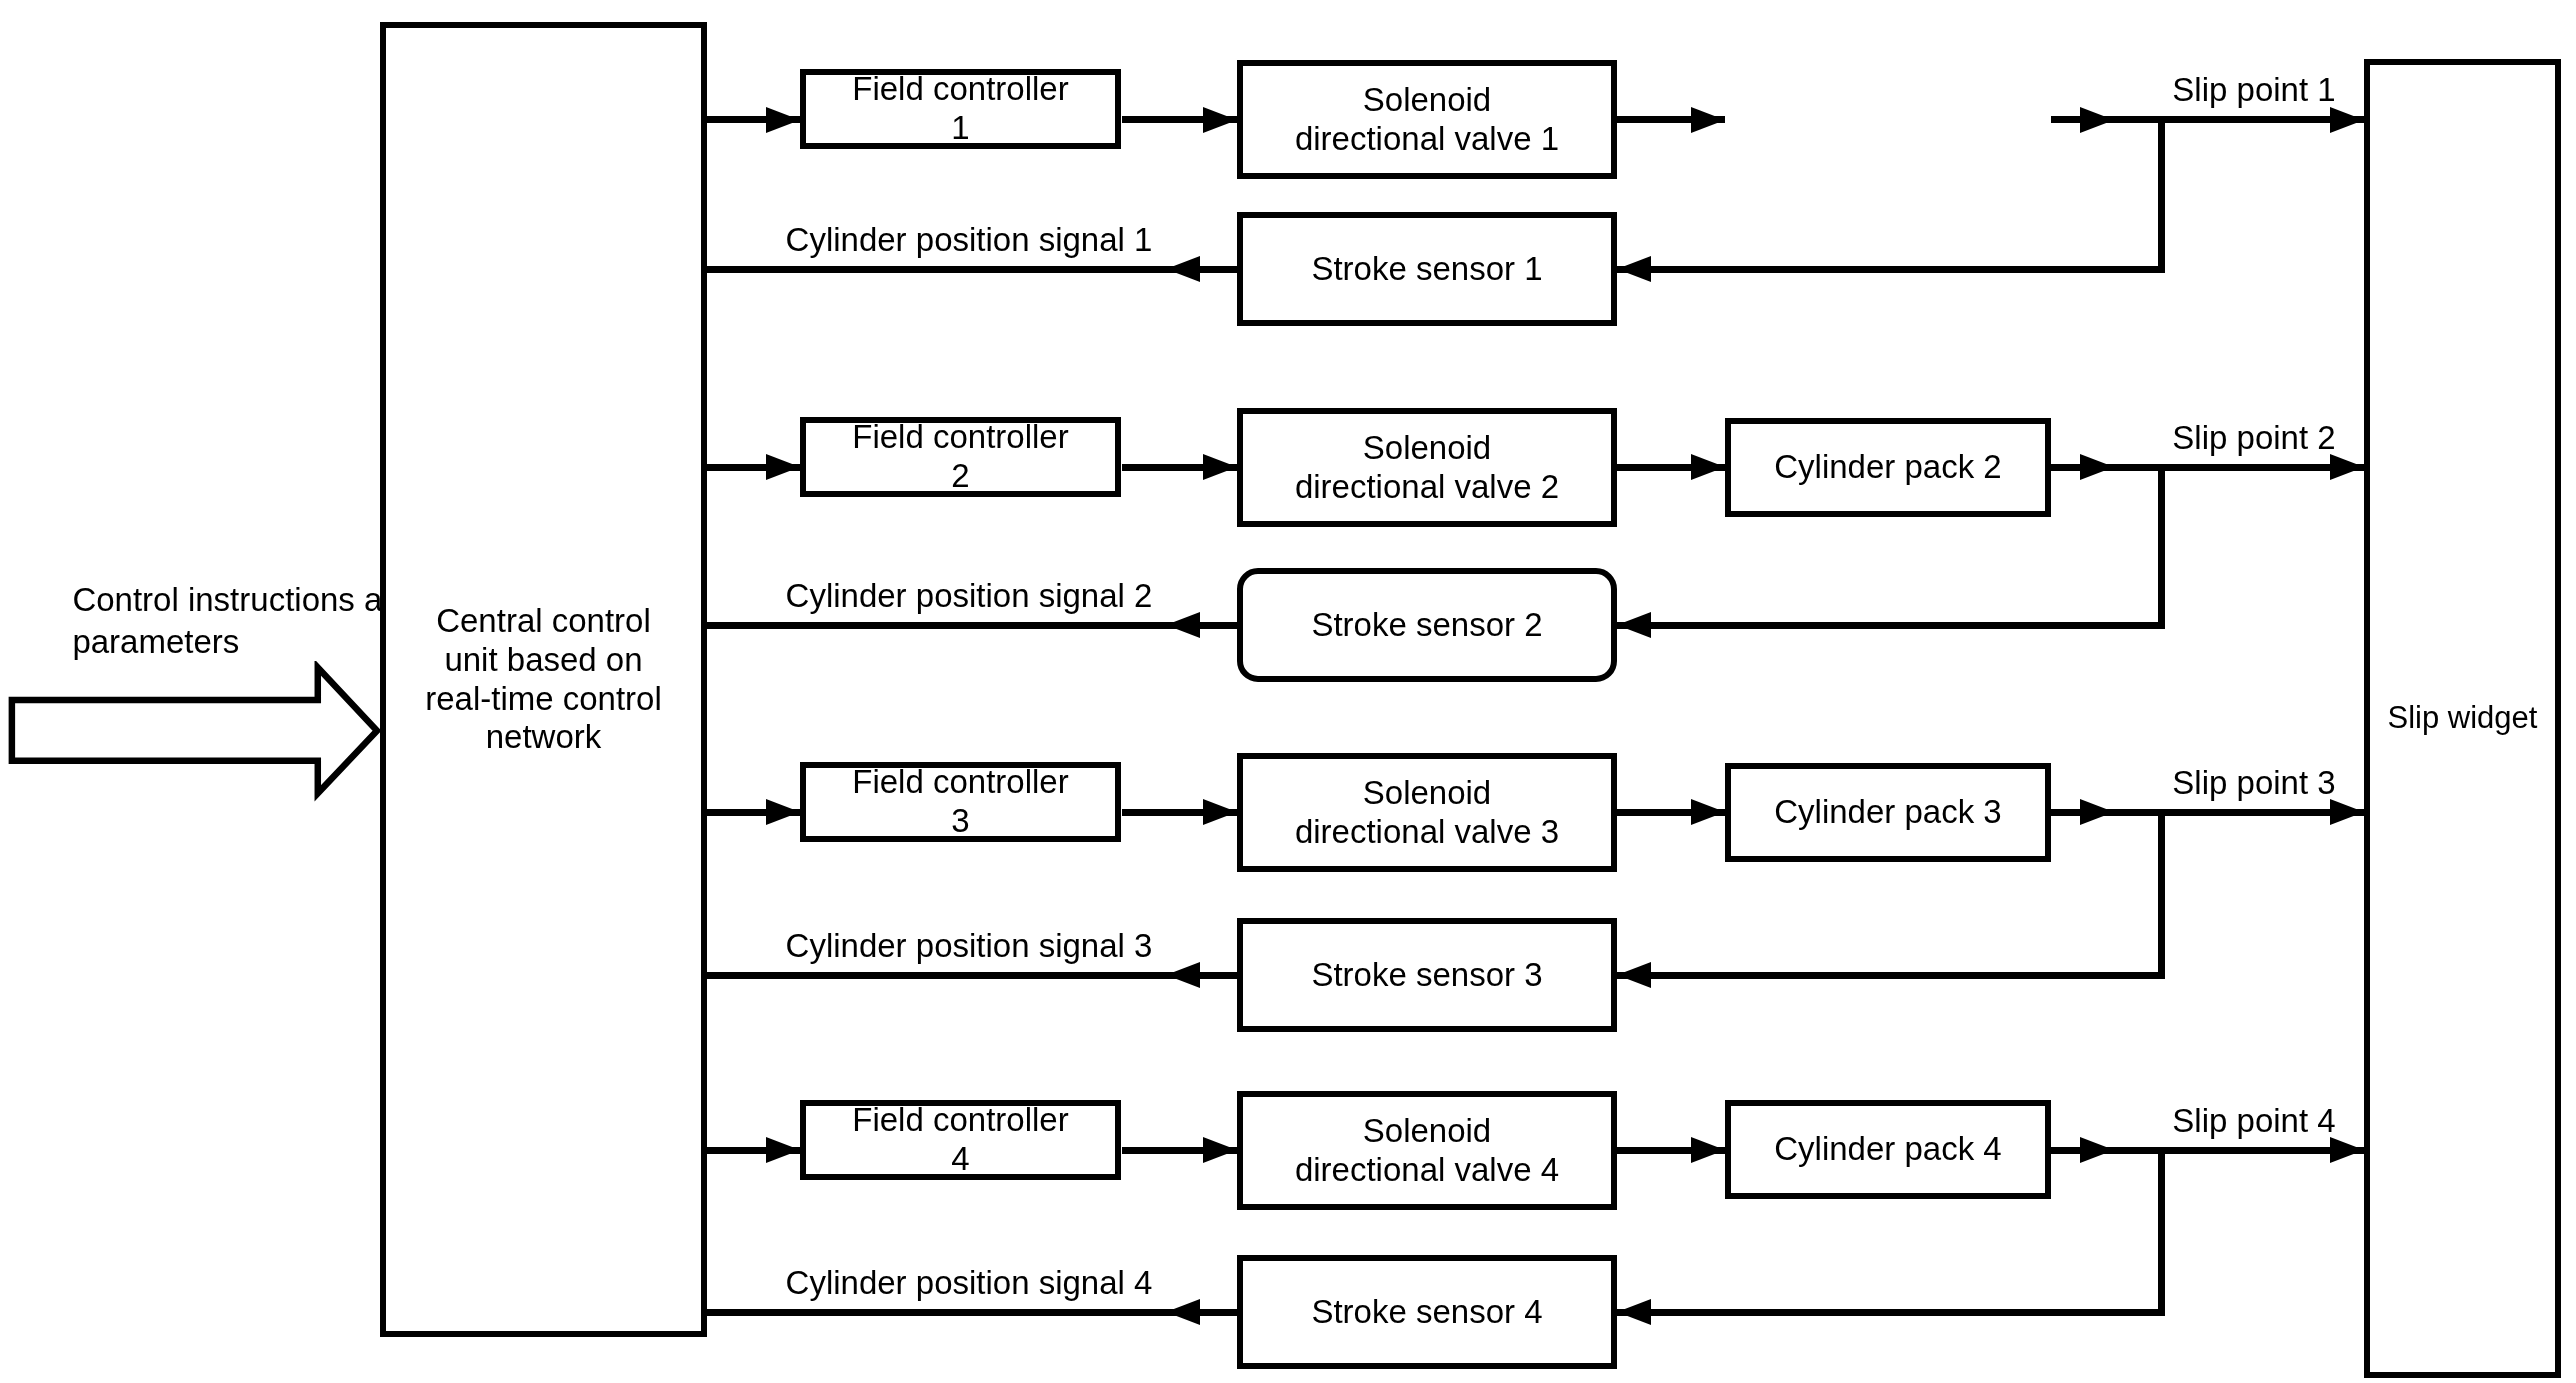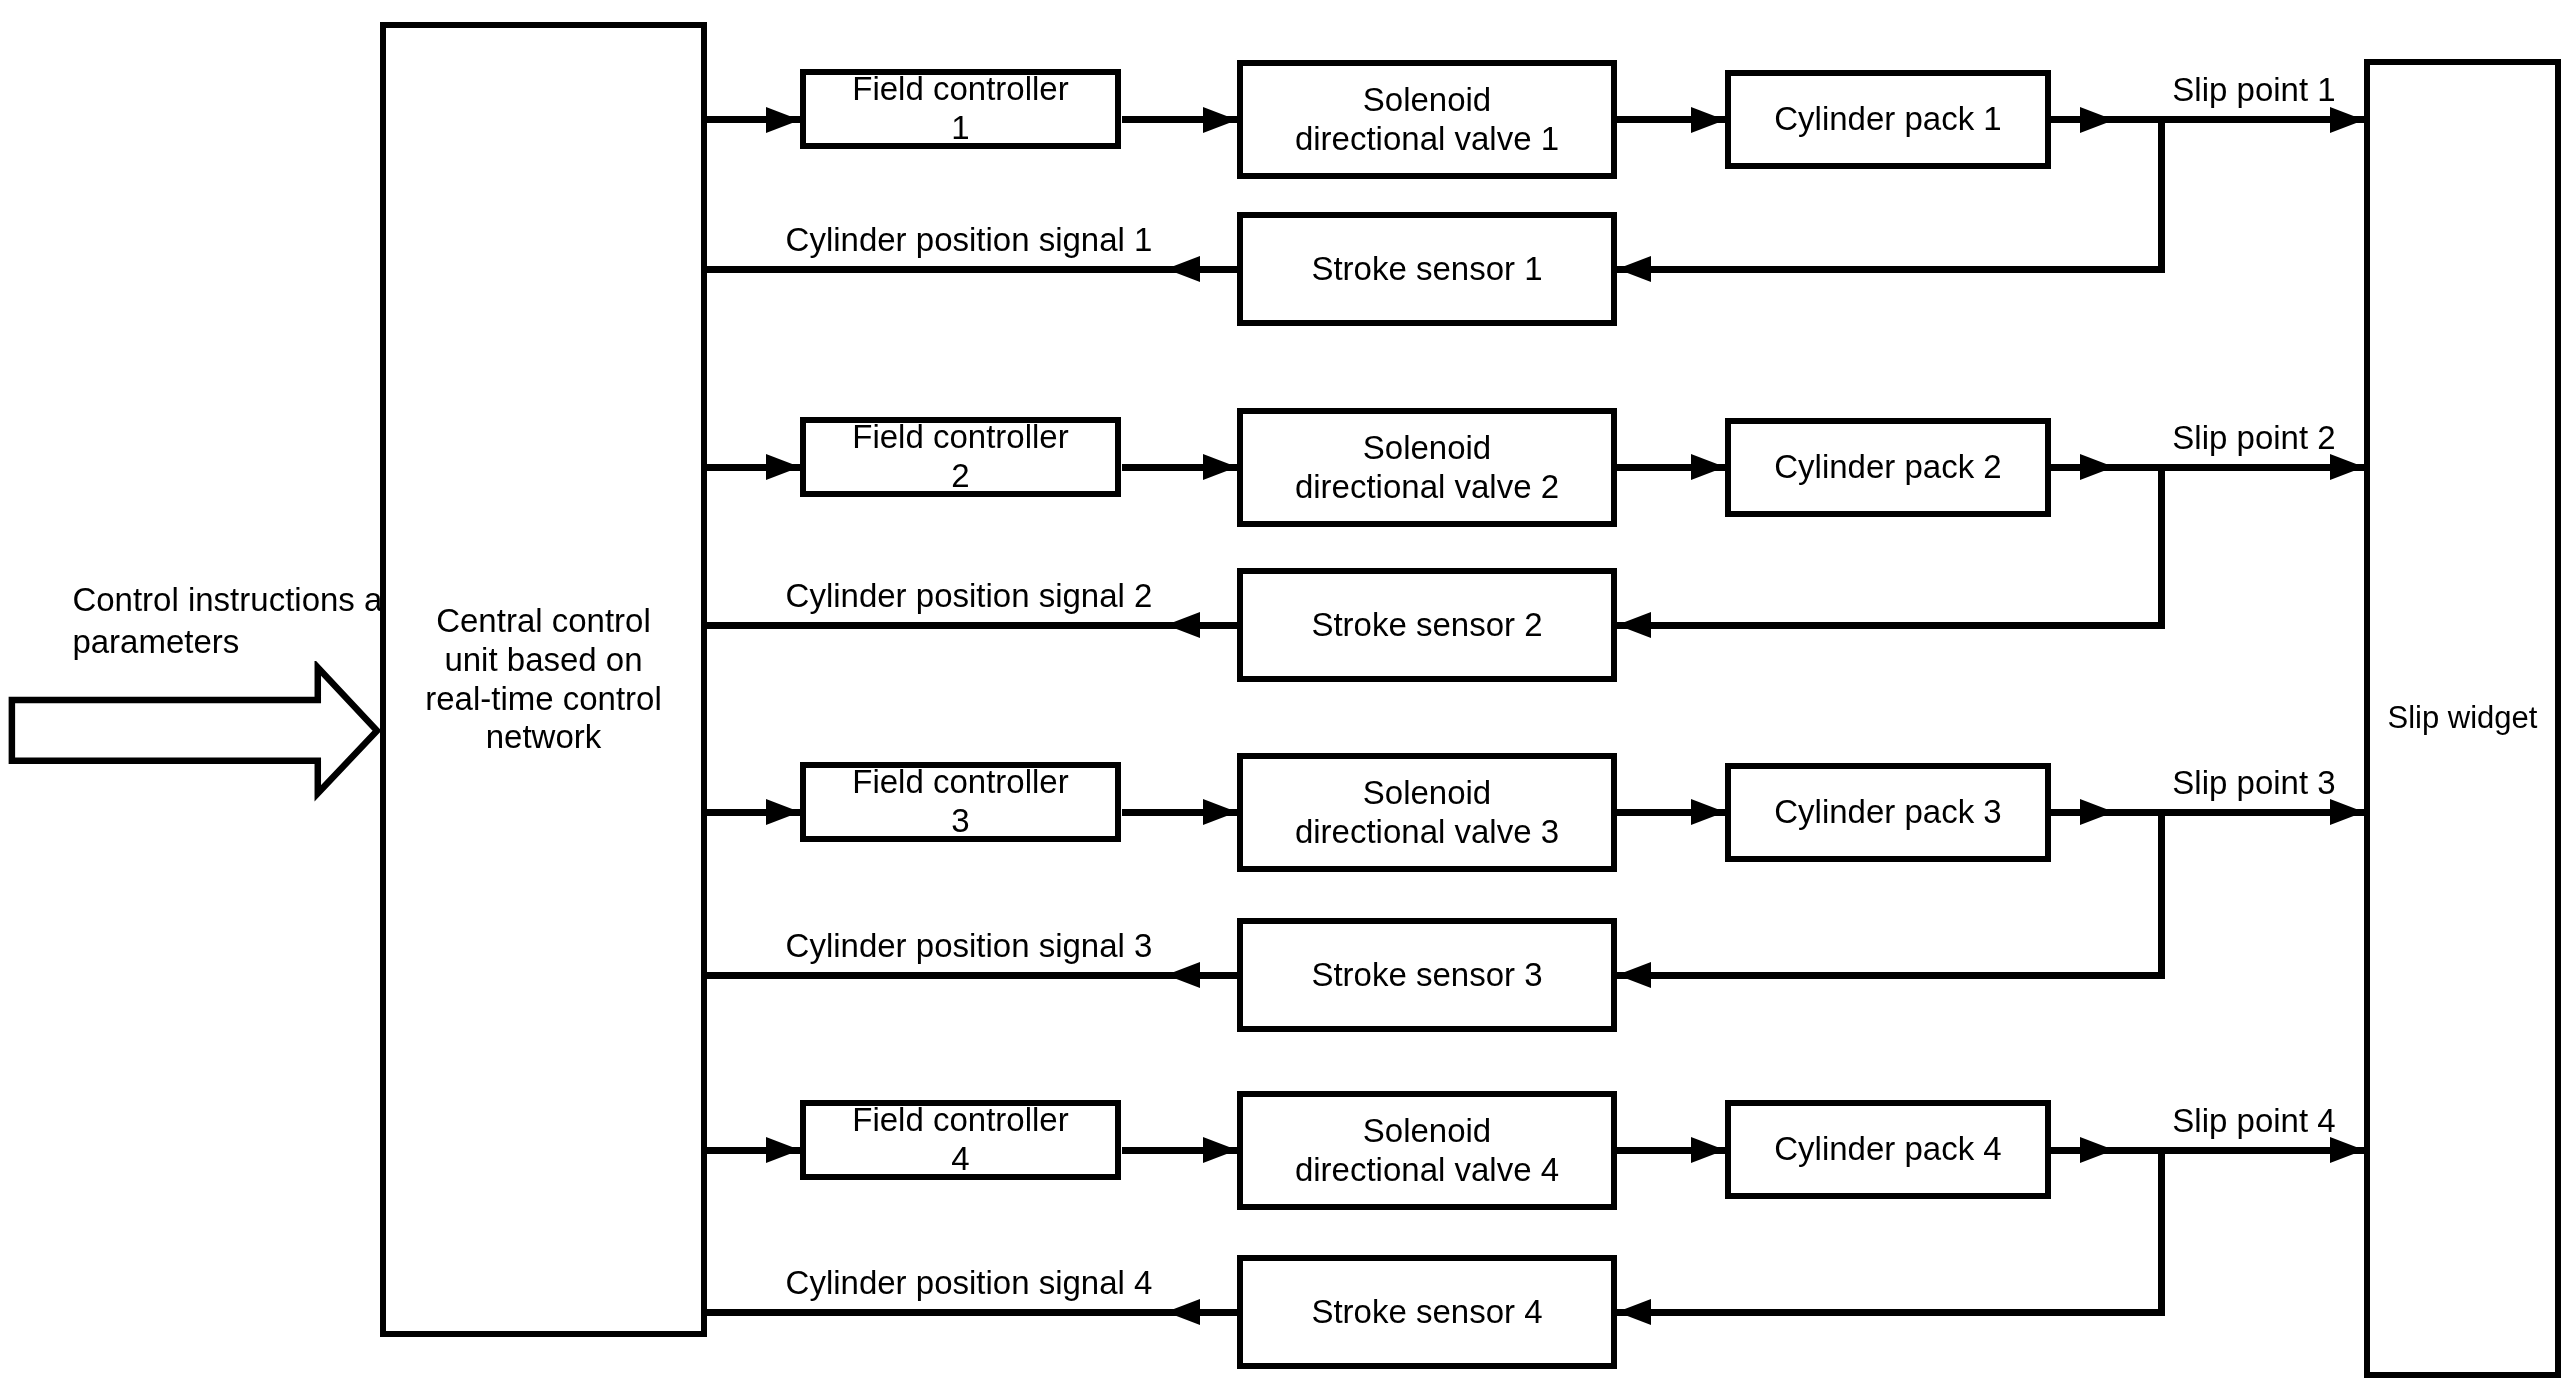--- a/index.html
+++ b/index.html
@@ -63,23 +63,20 @@
   </div>
 
   <div class="box fc" style="top:69px;">
     <span>Field controller</span>
     <span>1</span>
   </div>
   <div class="box valve" style="top:60px;">
     <span>Solenoid</span>
     <span>directional valve 1</span>
   </div>
-  <div class="box pack" style="top:70px;">
-    <span>Cylinder pack 1</span>
-  </div>
   <div class="box sensor" style="top:212px;">
     <span>Stroke sensor 1</span>
   </div>
   <div class="lbl" style="left:2132px;top:72px;width:244px;">Slip point 1</div>
   <div class="lbl" style="left:745px;top:222px;width:448px;">Cylinder position signal 1</div>
   <div class="line" style="left:707px;top:116px;width:93px;height:6.5px;"></div>
   <div class="arr-r" style="left:766px;top:107px;"></div>
   <div class="line" style="left:1122px;top:116px;width:116px;height:6.5px;"></div>
   <div class="arr-r" style="left:1203px;top:107px;"></div>
   <div class="line" style="left:1617px;top:116px;width:108px;height:6.5px;"></div>
@@ -97,21 +94,21 @@
     <span>Field controller</span>
     <span>2</span>
   </div>
   <div class="box valve" style="top:408px;">
     <span>Solenoid</span>
     <span>directional valve 2</span>
   </div>
   <div class="box pack" style="top:418px;">
     <span>Cylinder pack 2</span>
   </div>
-  <div class="box sensor" style="top:568px;">
+  <div class="box sensor" style="top:568px;border-radius:21px;">
     <span>Stroke sensor 2</span>
   </div>
   <div class="lbl" style="left:2132px;top:420px;width:244px;">Slip point 2</div>
   <div class="lbl" style="left:745px;top:578px;width:448px;">Cylinder position signal 2</div>
   <div class="line" style="left:707px;top:464px;width:93px;height:6.5px;"></div>
   <div class="arr-r" style="left:766px;top:454px;"></div>
   <div class="line" style="left:1122px;top:464px;width:116px;height:6.5px;"></div>
   <div class="arr-r" style="left:1203px;top:454px;"></div>
   <div class="line" style="left:1617px;top:464px;width:108px;height:6.5px;"></div>
   <div class="arr-r" style="left:1691px;top:454px;"></div>

